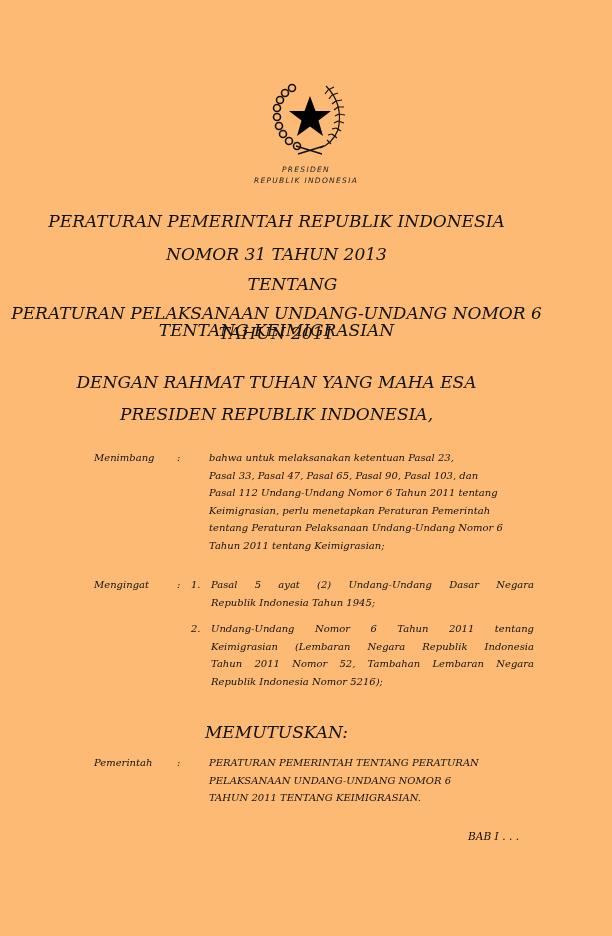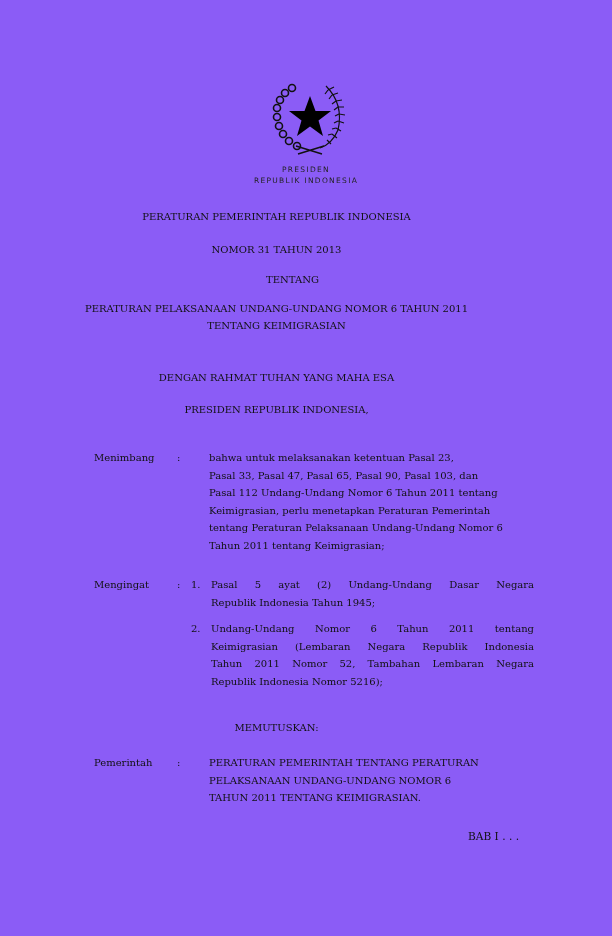--- a/index.html
+++ b/index.html
@@ -1,23 +1,23 @@
 <!DOCTYPE html>
 <html><head>
 <meta charset="utf-8">
 <style>
   html, body { margin:0; padding:0; background:#ffffff; }
   body { width:612px; height:936px; position:relative; overflow:hidden;
          font-family:"DejaVu Serif","Liberation Serif",serif; color:#111; }
-  .page { position:absolute; left:0; top:0; width:612px; height:936px; background:#8b5cf6; }
+  .page { position:absolute; left:0; top:0; width:612px; height:936px; background:#fdba74;font-style:italic; }
   .emblem { position:absolute; left:270px; top:76px; width:80px; height:80px; }
   .emblem-cap { position:absolute; left:0; width:612px; text-align:center;
                 font-family:"DejaVu Sans","Liberation Sans",sans-serif; font-size:7.5px;
                 letter-spacing:1.3px; color:#222; }
-  .center { position:absolute; left:0; width:553px; text-align:center; font-size:10px; }
+  .center { position:absolute; left:0; width:553px; text-align:center; font-size:17px; }
   .row { position:absolute; left:94px; width:440px; font-size:10px; line-height:17.5px; }
   .lbl { position:absolute; left:0; top:0; }
   .colon { position:absolute; left:83px; top:0; }
   .body { position:absolute; left:97px; width:343px; text-align:justify;margin-left:18px; }
   .body p { margin:0; text-align:justify; text-align-last:left; }
   .num { position:absolute; left:97px; }
   .numbody { position:absolute; left:117px; width:323px; text-align:justify; }
   .just-full { text-align-last:justify; }
   .footer { position:absolute; right:93px; top:830px; font-size:10.6px; }
 </style>

